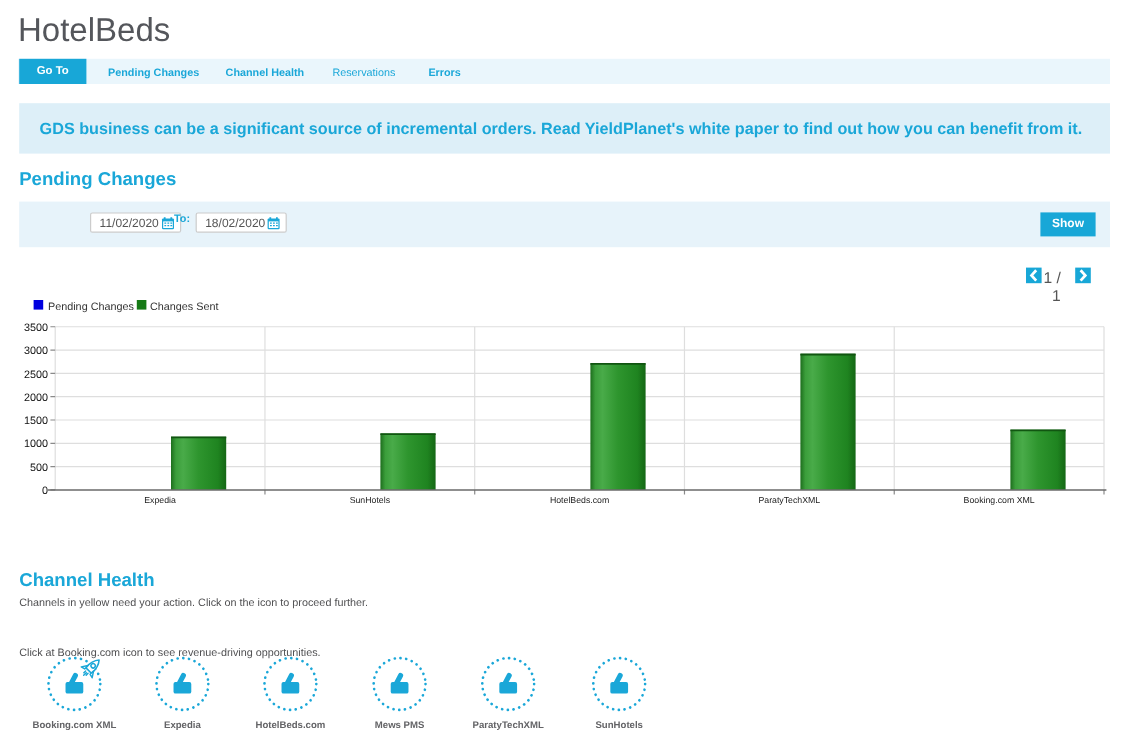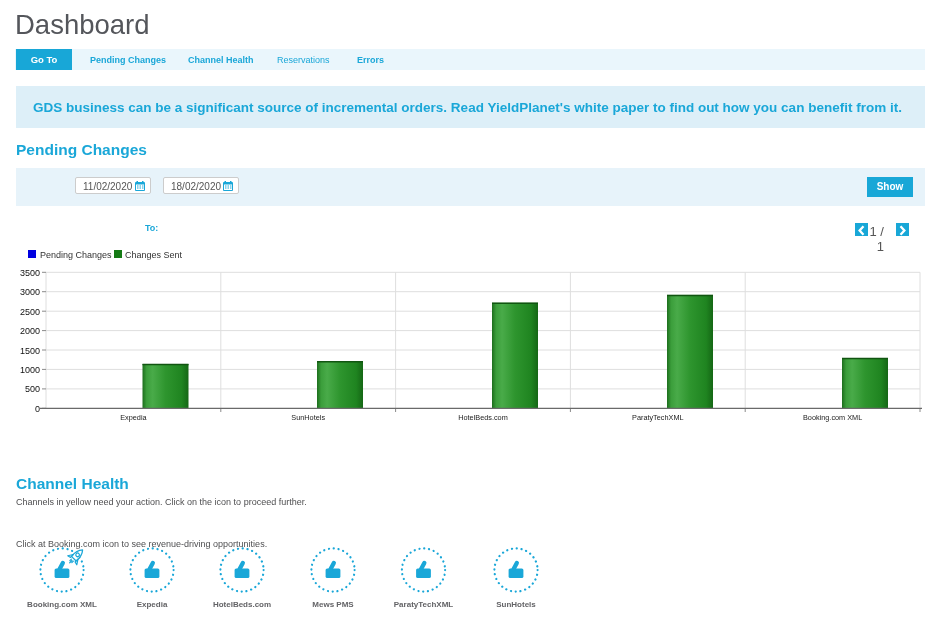--- a/index.html
+++ b/index.html
@@ -5,21 +5,21 @@
   html,body{margin:0;padding:0;background:#fff;}
   body{font-family:"Liberation Sans",sans-serif;}
   #page{position:relative;width:939px;height:627px;overflow:hidden;background:#fff;}
   .abs{position:absolute;}
   .cyan{color:#1aa7d8;}
 </style>
 </head>
 <body>
 <div id="page">
 
-  <div class="abs" style="left:15px;top:9px;font-size:27.5px;color:#54565b;">Dashboard</div>
+  <div class="abs" style="left:15px;top:9px;font-size:27.5px;color:#54565b;">HotelBeds</div>
 
   <div class="abs" style="left:15px;top:49px;width:910px;height:21px;background:#eaf6fc;"></div>
   <div class="abs" style="left:16px;top:49px;width:56px;height:21px;background:#18a7d7;color:#fff;font-size:9.5px;font-weight:bold;text-align:center;line-height:21px;">Go To</div>
   <div class="abs cyan" style="left:90px;top:50px;height:21px;line-height:21px;font-size:9px;font-weight:bold;">Pending Changes</div>
   <div class="abs cyan" style="left:188px;top:50px;height:21px;line-height:21px;font-size:9px;font-weight:bold;">Channel Health</div>
   <div class="abs cyan" style="left:277px;top:50px;height:21px;line-height:21px;font-size:9px;font-weight:normal;">Reservations</div>
   <div class="abs cyan" style="left:357px;top:50px;height:21px;line-height:21px;font-size:9px;font-weight:bold;">Errors</div>
 
   <div class="abs" style="left:16px;top:86px;width:909px;height:42px;background:#ddeff8;"></div>
   <div class="abs cyan" style="left:33px;top:100px;font-size:13.5px;font-weight:bold;">GDS business can be a significant source of incremental orders. Read YieldPlanet's white paper to find out how you can benefit from it.</div>
@@ -30,21 +30,21 @@
   <div class="abs cyan" style="left:32px;top:177px;font-size:9px;font-weight:bold;padding-left:44px;">From:</div>
   <div class="abs" style="left:58px;top:177px;width:74px;height:15px;background:#fff;border:1px solid #ccc;border-radius:2px;margin-left:17px;">
     <span style="position:absolute;left:7px;top:2.5px;font-size:10px;color:#555;">11/02/2020</span>
     <svg style="position:absolute;right:4px;top:1.5px;" width="12" height="12" viewBox="0 0 24 24">
         <path fill="#1aa7d8" d="M5 2h3v3H5zM16 2h3v3h-3z"></path>
         <rect x="2" y="4" width="20" height="18" rx="2" fill="#1aa7d8"></rect>
         <rect x="4" y="9" width="16" height="11" fill="#fff"></rect>
         <path fill="#1aa7d8" d="M6 11h3v2H6zm5 0h3v2h-3zm5 0h3v2h-3zM6 15h3v2H6zm5 0h3v2h-3zm5 0h3v2h-3z"></path>
       </svg>
   </div>
-  <div class="abs cyan" style="left:145px;top:177px;font-size:9px;font-weight:bold;margin-top:46px;">To:</div>
+  <div class="abs cyan" style="left:145px;top:177px;font-size:9px;font-weight:bold;">To:</div>
   <div class="abs" style="left:163px;top:177px;width:74px;height:15px;background:#fff;border:1px solid #ccc;border-radius:2px;">
     <span style="position:absolute;left:7px;top:2.5px;font-size:10px;color:#555;">18/02/2020</span>
     <svg style="position:absolute;right:4px;top:1.5px;" width="12" height="12" viewBox="0 0 24 24">
         <path fill="#1aa7d8" d="M5 2h3v3H5zM16 2h3v3h-3z"></path>
         <rect x="2" y="4" width="20" height="18" rx="2" fill="#1aa7d8"></rect>
         <rect x="4" y="9" width="16" height="11" fill="#fff"></rect>
         <path fill="#1aa7d8" d="M6 11h3v2H6zm5 0h3v2h-3zm5 0h3v2h-3zM6 15h3v2H6zm5 0h3v2h-3zm5 0h3v2h-3z"></path>
       </svg>
   </div>
   <div class="abs" style="left:867px;top:177px;width:46px;height:20px;background:#18a7d7;color:#fff;font-size:10px;font-weight:bold;text-align:center;line-height:20px;">Show</div>

